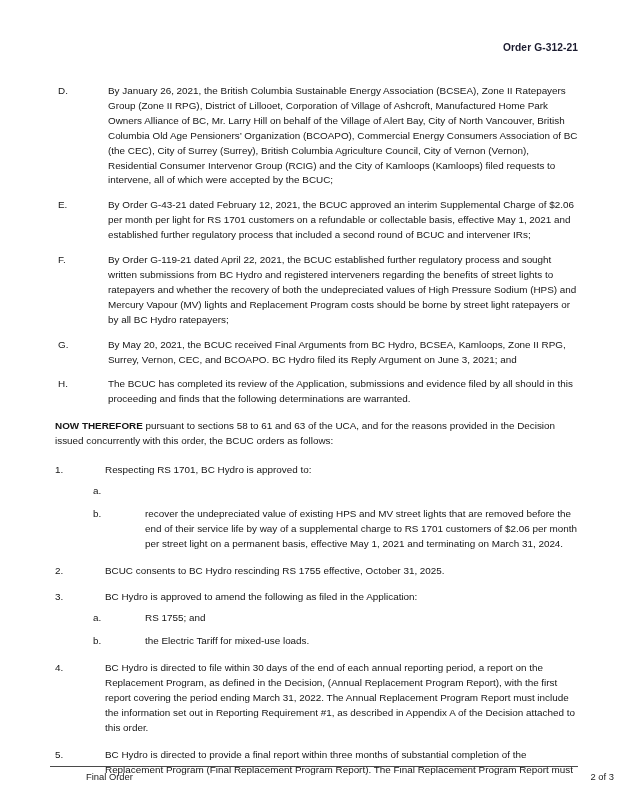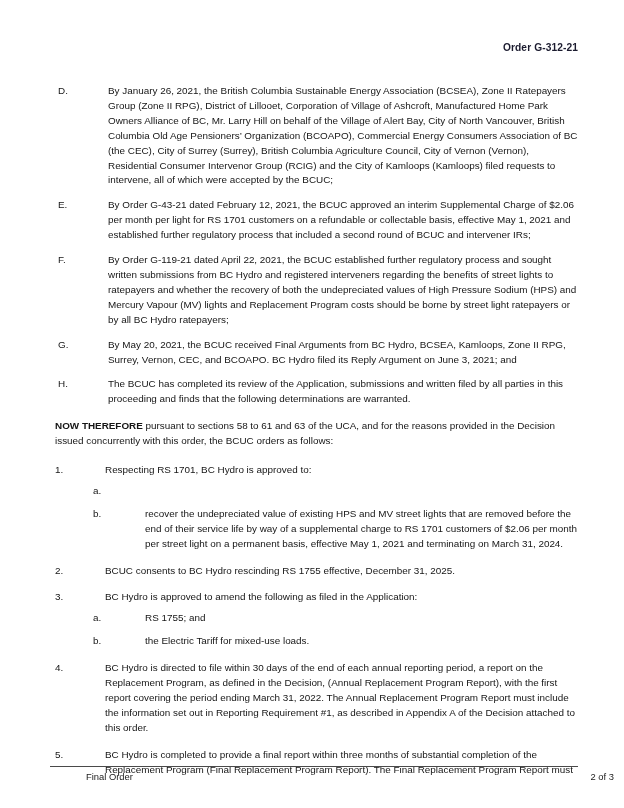--- a/index.html
+++ b/index.html
@@ -135,42 +135,42 @@
       <span class="body">By Order G-119-21 dated April 22, 2021, the BCUC established further regulatory process and sought written submissions from BC Hydro and registered interveners regarding the benefits of street lights to ratepayers and whether the recovery of both the undepreciated values of High Pressure Sodium (HPS) and Mercury Vapour (MV) lights and Replacement Program costs should be borne by street light ratepayers or by all BC Hydro ratepayers;</span>
     </div>
 
     <div class="blk lvl-letter">
       <span class="marker">G.</span>
       <span class="body">By May 20, 2021, the BCUC received Final Arguments from BC Hydro, BCSEA, Kamloops, Zone II RPG, Surrey, Vernon, CEC, and BCOAPO. BC Hydro filed its Reply Argument on June 3, 2021; and</span>
     </div>
 
     <div class="blk lvl-letter">
       <span class="marker">H.</span>
-      <span class="body">The BCUC has completed its review of the Application, submissions and written filed by all parties in this proceeding and finds that the following determinations are warranted.</span>
+      <span class="body">The BCUC has completed its review of the Application, submissions and evidence filed by all should in this proceeding and finds that the following determinations are warranted.</span>
     </div>
 
     <div class="blk lvl-plain gap-before" style="margin-bottom:14px;">
       <b>NOW THEREFORE</b><span> pursuant to sections 58 to 61 and 63 of the UCA, and for the reasons provided in the Decision issued concurrently with this order, the BCUC orders as follows:</span>
     </div>
 
     <div class="blk lvl-num tight">
       <span class="marker">1.</span>
       <span class="body">Respecting RS 1701, BC Hydro is approved to:</span>
     </div>
     <div class="blk lvl-sub">
       <span class="marker">a.</span>
     </div>
     <div class="blk lvl-sub" style="margin-bottom:12px;">
       <span class="marker">b.</span>
       <span class="body">recover the undepreciated value of existing HPS and MV street lights that are removed before the end of their service life by way of a supplemental charge to RS 1701 customers of $2.06 per month per street light on a permanent basis, effective May 1, 2021 and terminating on March 31, 2024.</span>
     </div>
 
     <div class="blk lvl-num" style="margin-bottom:12px;">
       <span class="marker">2.</span>
-      <span class="body">BCUC consents to BC Hydro rescinding RS 1755 effective, December 31, 2025.</span>
+      <span class="body">BCUC consents to BC Hydro rescinding RS 1755 effective, October 31, 2025.</span>
     </div>
 
     <div class="blk lvl-num tight">
       <span class="marker">3.</span>
       <span class="body">BC Hydro is approved to amend the following as filed in the Application:</span>
     </div>
     <div class="blk lvl-sub">
       <span class="marker">a.</span>
       <span class="body">RS 1755; and</span>
     </div>
@@ -179,21 +179,21 @@
       <span class="body">the Electric Tariff for mixed-use loads.</span>
     </div>
 
     <div class="blk lvl-num" style="margin-bottom:12px;">
       <span class="marker">4.</span>
       <span class="body">BC Hydro is directed to file within 30 days of the end of each annual reporting period, a report on the Replacement Program, as defined in the Decision, (Annual Replacement Program Report), with the first report covering the period ending March 31, 2022. The Annual Replacement Program Report must include the information set out in Reporting Requirement #1, as described in Appendix A of the Decision attached to this order.</span>
     </div>
 
     <div class="blk lvl-num">
       <span class="marker">5.</span>
-      <span class="body">BC Hydro is completed to provide a final report within three months of substantial completion of the Replacement Program (Final Replacement Program Report). The Final Replacement Program Report must</span>
+      <span class="body">BC Hydro is directed to provide a final report within three months of substantial completion of the Replacement Program (Final Replacement Program Report). The Final Replacement Program Report must</span>
     </div>
 
   </div>
 
   <div class="footer-rule"></div>
   <div class="footer">
     <span>Final Order</span>
     <span>2 of 3</span>
   </div>
 

